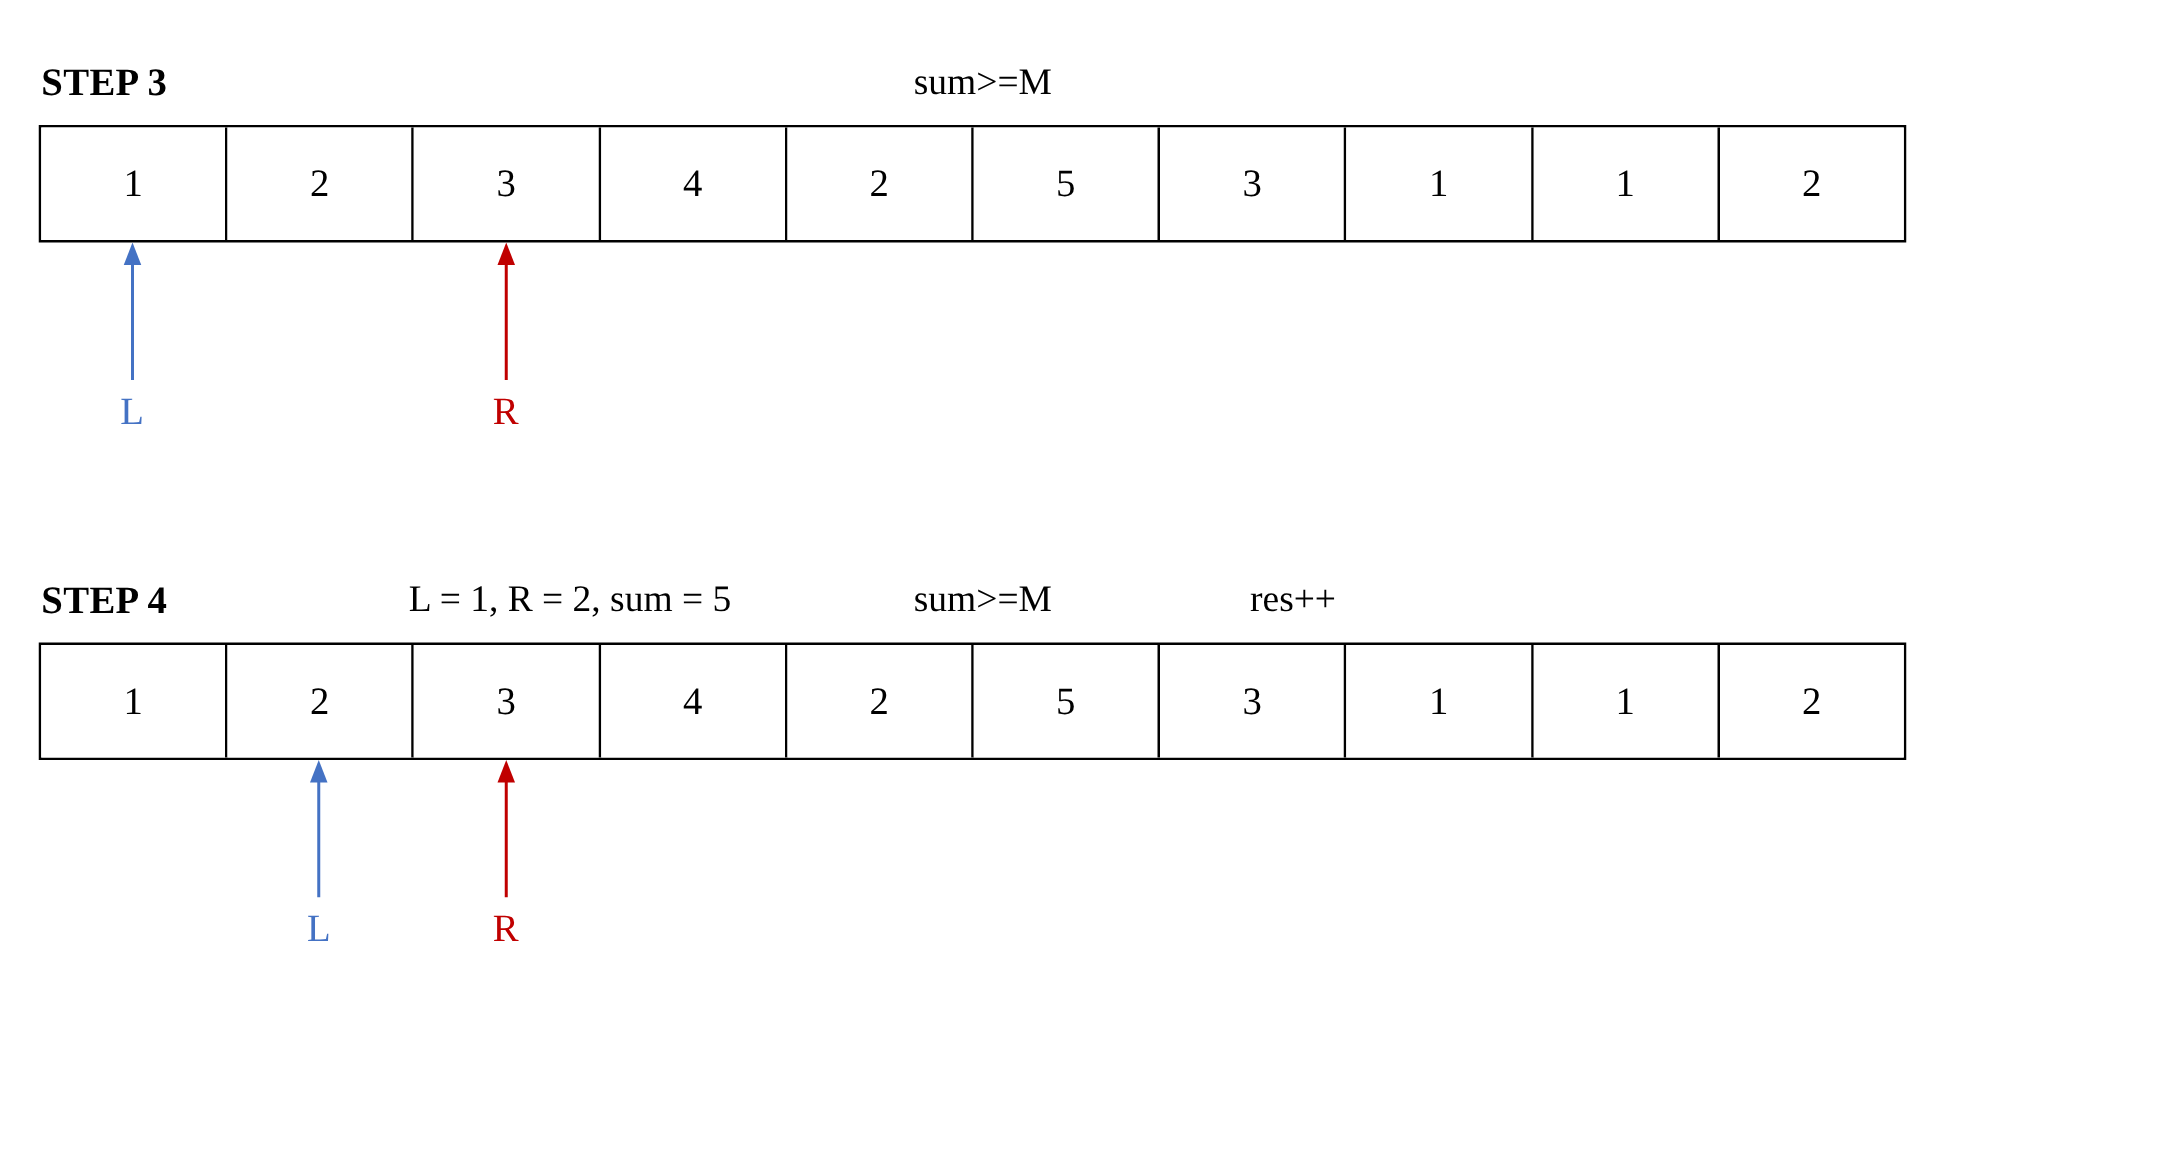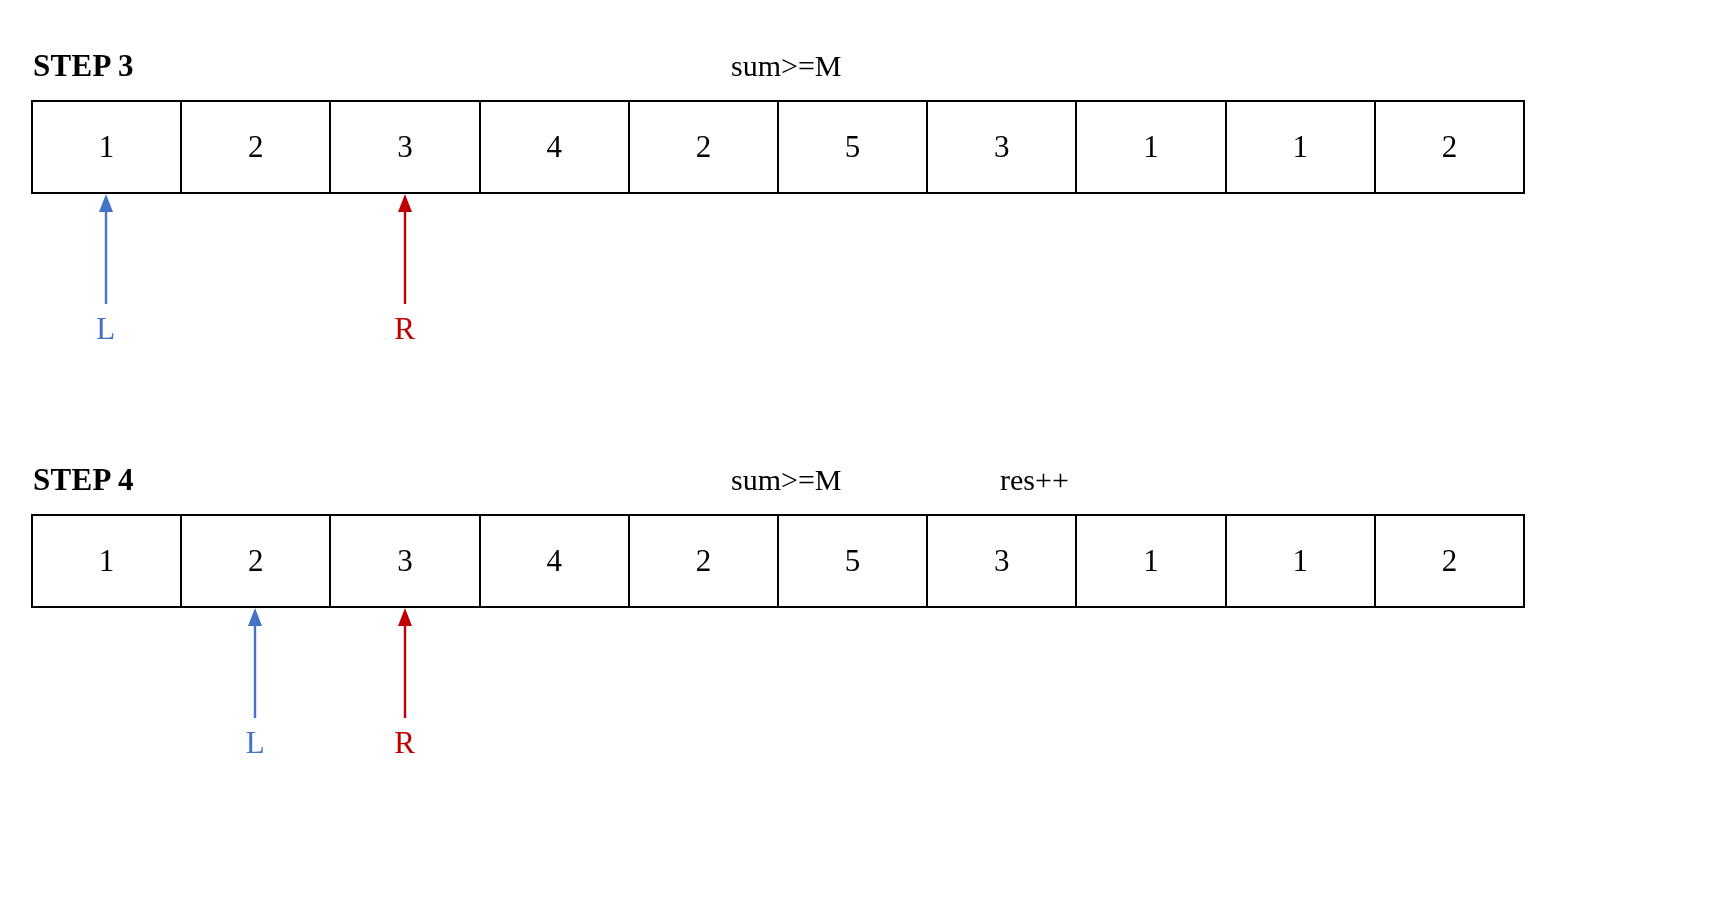--- a/index.html
+++ b/index.html
@@ -145,20 +145,21 @@
         </svg>
         <div class="ptr-label" style="top: 118px; color: rgb(192, 0, 0);">R</div>
       </div>
     </div>
 </div>
 
 <div class="step-block" id="block-1" style="top:458px;">
 
   <div class="header-row">
     <div class="step-title">STEP 4</div>
+    <div class="step-state state-vars">L = 1, R = 2, sum = 5</div>
     <div class="step-state state-cond">sum&gt;=M</div>
     <div class="step-state state-extra">res++</div>
   </div>
 
   <div class="array" id="array-1">
       <div class="cell">1</div>
       <div class="cell">2</div>
       <div class="cell">3</div>
       <div class="cell">4</div>
       <div class="cell">2</div>

